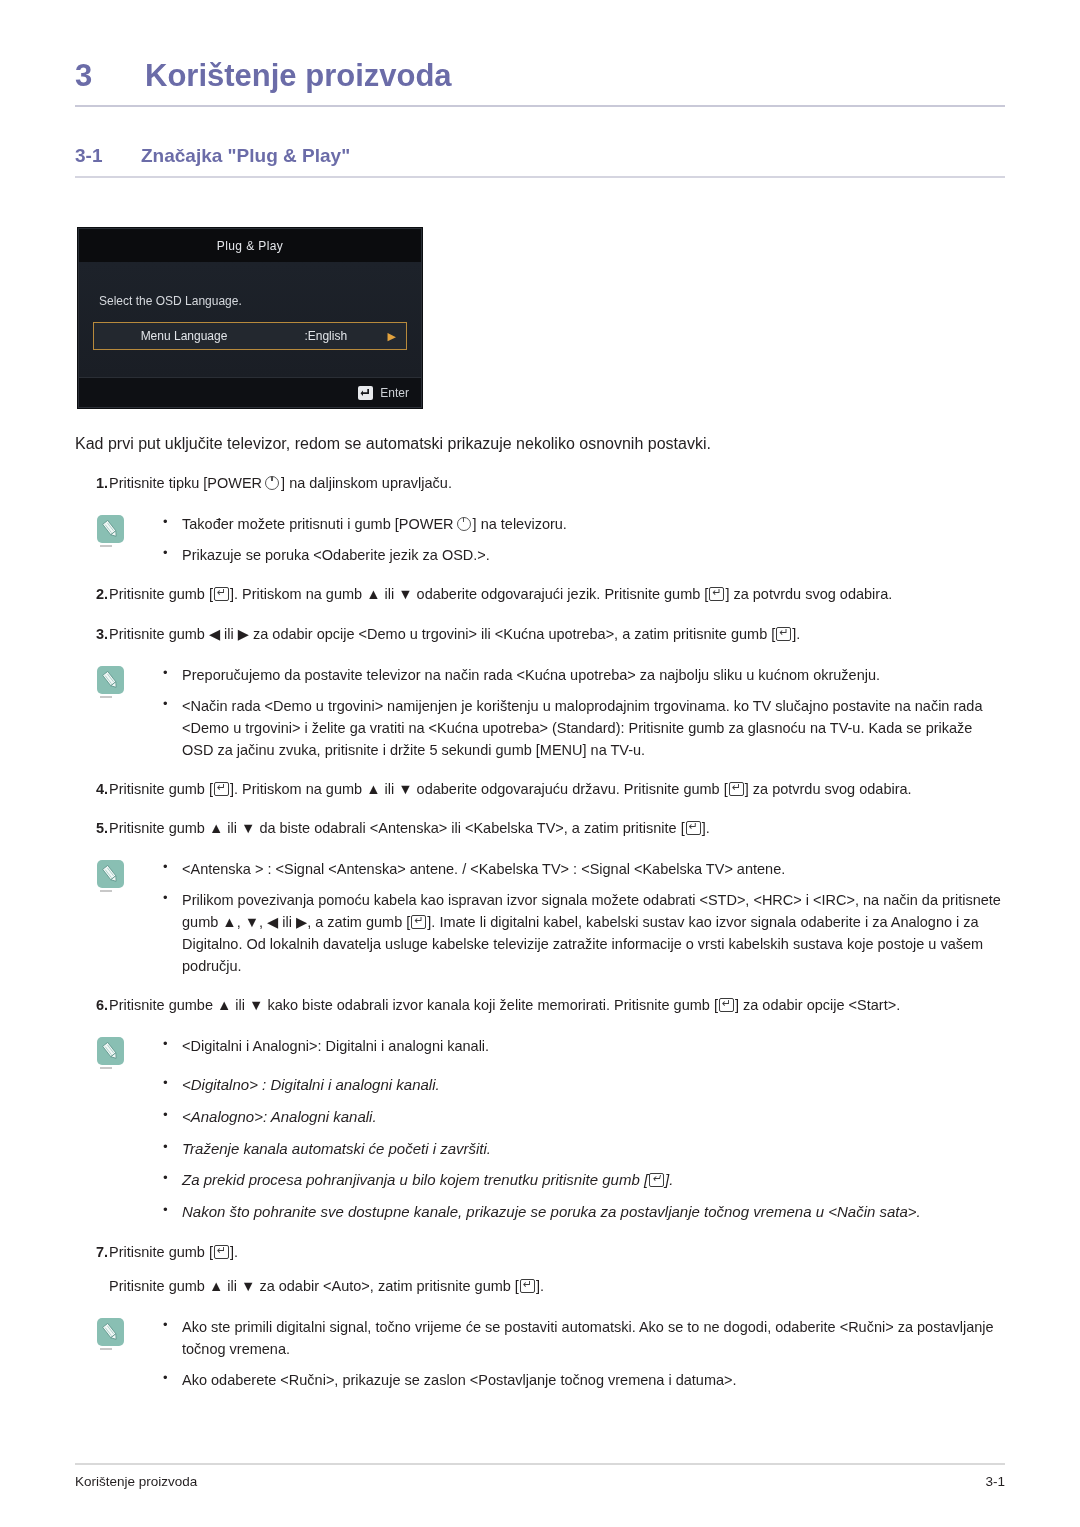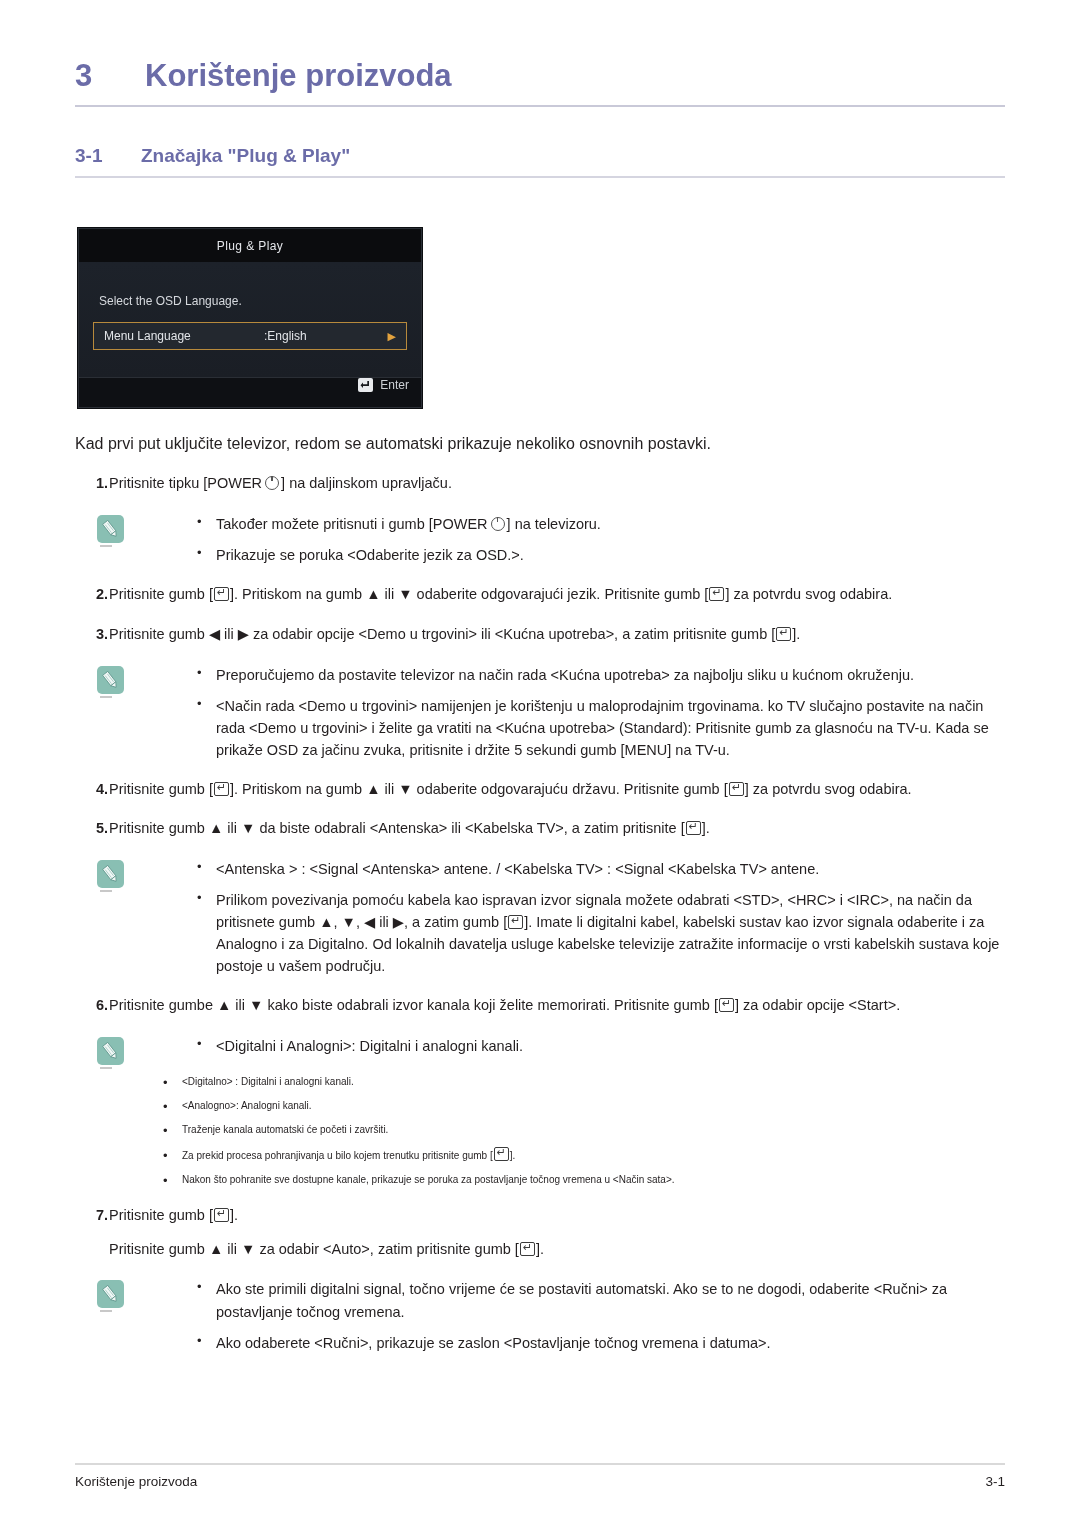--- a/index.html
+++ b/index.html
@@ -111,20 +111,21 @@
     left: 14px;
     right: 14px;
     top: 60px;
     height: 28px;
     border: 1px solid #b88a3c;
     background: #23282f;
     display: flex;
     align-items: center;
     padding: 0 10px;
     box-sizing: border-box;
+    text-align: center;
   }
   .osd-row-label {
     color: #e2e5e9;
     font-size: 12px;
     flex: 0 0 160px;
   }
   .osd-row-value {
     color: #e2e5e9;
     font-size: 12px;
     flex: 1;
@@ -132,21 +133,21 @@
   .osd-arrow {
     color: #e3a33e;
     font-size: 11px;
     line-height: 1;
   }
   .osd-footer {
     height: 30px;
     background: #0e1014;
     border-top: 1px solid #2a2e35;
     display: flex;
-    align-items: flex-start;
+    align-items: center;
     justify-content: flex-end;
     padding-right: 12px;
     box-sizing: border-box;
   }
   .enter-key {
     width: 15px;
     height: 14px;
     background: #e8eaed;
     border-radius: 2px;
     display: inline-flex;
@@ -187,21 +188,20 @@
   }
   .step-extra {
     margin-top: 12px;
   }
 
   
   .note {
     display: flex;
     margin-top: 18px;
     margin-left: 22px;
-    gap: 34px;
   }
   .note-icon-cell {
     flex: 0 0 62px;
   }
   .note-icon {
     width: 27px;
     height: 28px;
     border-radius: 5px;
     background: #89bfb3;
     display: block;
@@ -242,23 +242,24 @@
 
   
   .plain-list {
     list-style: none;
     margin: 9px 0 0 84px;
     padding: 0;
   }
   .plain-list li {
     position: relative;
     padding-left: 23px;
-    font-size: 10px;
+    font-size: 15px;
     line-height: 1.52;
     margin-bottom: 9px;
+    font-style: italic;
   }
   .plain-list li:before {
     content: "\2022";
     position: absolute;
     left: 4px;
     top: -1px;
     font-size: 13px;
   }
 
   

